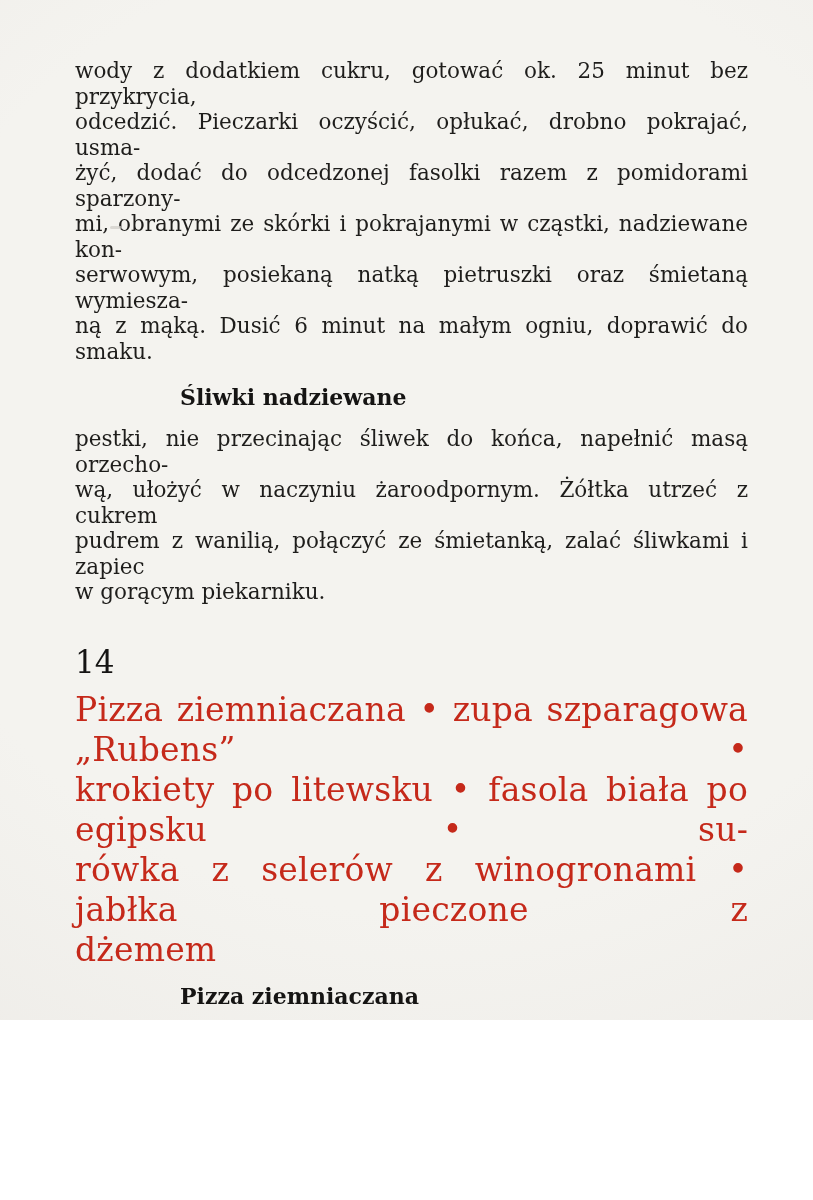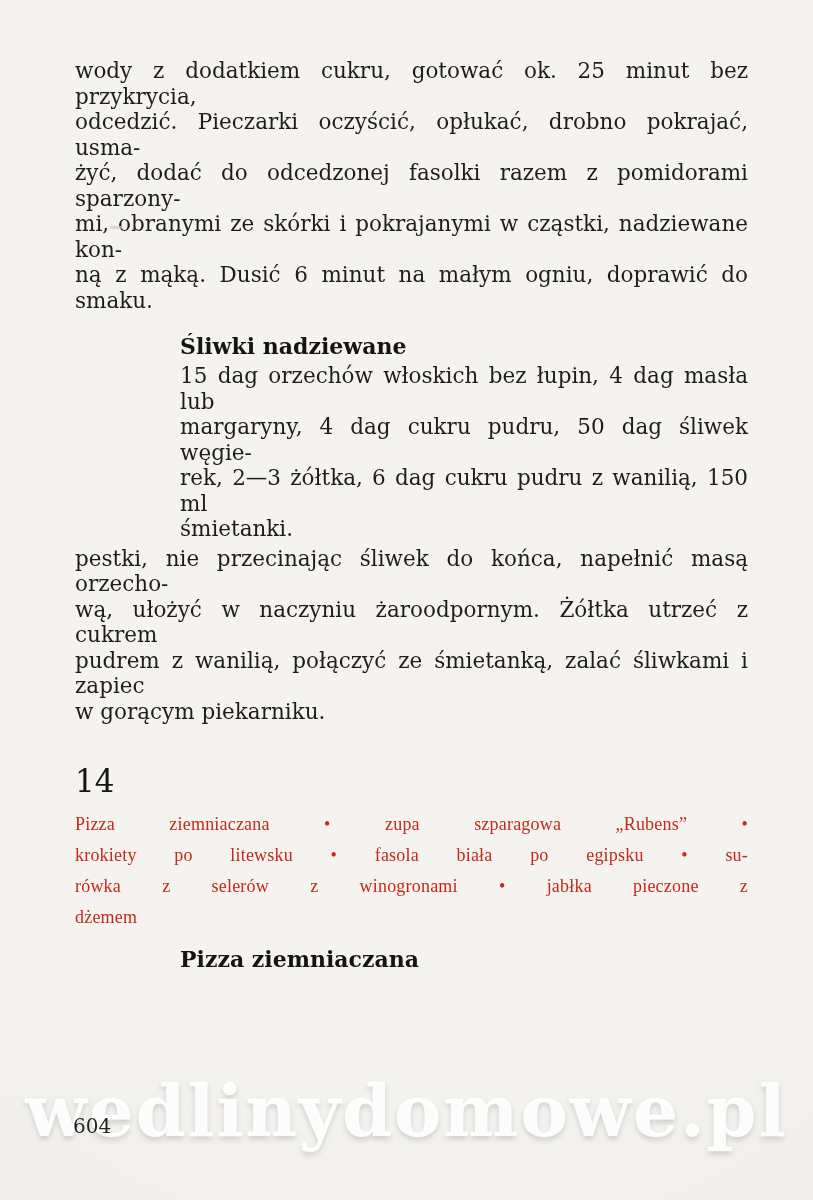--- a/index.html
+++ b/index.html
@@ -1,49 +1,49 @@
 <!DOCTYPE html>
 <html><head>
 <meta charset="utf-8">
 <style>
   html,body{margin:0;padding:0;}
   body{width:813px;height:1200px;overflow:hidden;}
 
   .page{
-    position:relative;width:813px;height:1200px;overflow:hidden;
+    position:relative;width:813px;height:1020px;overflow:hidden;
     background:#f1efeb;
     background-image:
       radial-gradient(ellipse 130% 95% at 52% 42%, #f4f3ef 50%, #edebe7 85%, #e3e1dd 100%),
       linear-gradient(to right, #e9e7e3 0%, #f2f0ec 3%, #f2f0ec 97%, #e7e5e1 100%);
     font-family:"DejaVu Serif","Liberation Serif",serif;
     color:#1e1d1b;
   }
 
   .text-col{position:absolute;left:75px;top:58px;width:673px;}
 
   .paragraph{font-size:21.5px;line-height:25.5px;}
   .line{text-align:justify;text-align-last:justify;}
   .line.last{text-align-last:left;}
 
   .indent{margin-left:105px;}
 
   .rtitle{
     font-size:22px;font-weight:bold;line-height:26px;
-    margin:20px 0 4px 105px;color:#151413;
+    margin:20px 0 16px 105px;color:#151413;
   }
   .rtitle.second{margin-top:13px;}
 
   .ins{margin-top:4px;}
   .ing{margin-top:0;}
 
   .menu-num{
     font-size:31px;font-weight:normal;line-height:30px;margin-top:42px;color:#151413;
   }
   .menu-list{
-    font-size:18px;line-height:31px;margin-top:13px;letter-spacing:0.2px;font-family:Liberation Serif, serif;
+    font-size:33px;line-height:40px;margin-top:13px;letter-spacing:0.2px;
   }
 
   .page-number{
     position:absolute;left:73px;top:1112px;font-size:20px;line-height:28px;
     color:#26251f;z-index:3;
   }
 
   .watermark{
     position:absolute;left:50%;top:1074px;transform:translateX(-50%);
     font-weight:bold;font-size:71px;line-height:1.05;letter-spacing:2px;
@@ -66,31 +66,26 @@
 
   <div class="scan-artifact"></div>
 
   <main class="text-col">
 
     <section class="paragraph">
         <div class="line">wody z dodatkiem cukru, gotować ok. 25 minut bez przykrycia,</div>
         <div class="line">odcedzić. Pieczarki oczyścić, opłukać, drobno pokrajać, usma-</div>
         <div class="line">żyć, dodać do odcedzonej fasolki razem z pomidorami sparzony-</div>
         <div class="line">mi, obranymi ze skórki i pokrajanymi w cząstki, nadziewane kon-</div>
+        <div class="line">serwowym, posiekaną natką pietruszki oraz śmietaną wymiesza-</div>
         <div class="line last">ną z mąką. Dusić 6 minut na małym ogniu, doprawić do smaku.</div>
       </section>
 
     <h3 class="rtitle">Śliwki nadziewane</h3>
 
-    <section class="paragraph indent ing">
-        <div class="line">15 dag orzechów włoskich bez łupin, 4 dag masła lub</div>
-        <div class="line">margaryny, 4 dag cukru pudru, 50 dag śliwek węgie-</div>
-        <div class="line">rek, 2—3 żółtka, 6 dag cukru pudru z wanilią, 150 ml</div>
-        <div class="line last">śmietanki.</div>
-      </section>
 
     <section class="paragraph ins">
         <div class="line">pestki, nie przecinając śliwek do końca, napełnić masą orzecho-</div>
         <div class="line">wą, ułożyć w naczyniu żaroodpornym. Żółtka utrzeć z cukrem</div>
         <div class="line">pudrem z wanilią, połączyć ze śmietanką, zalać śliwkami i zapiec</div>
         <div class="line last">w gorącym piekarniku.</div>
       </section>
 
     <div class="menu-num">14</div>
 

